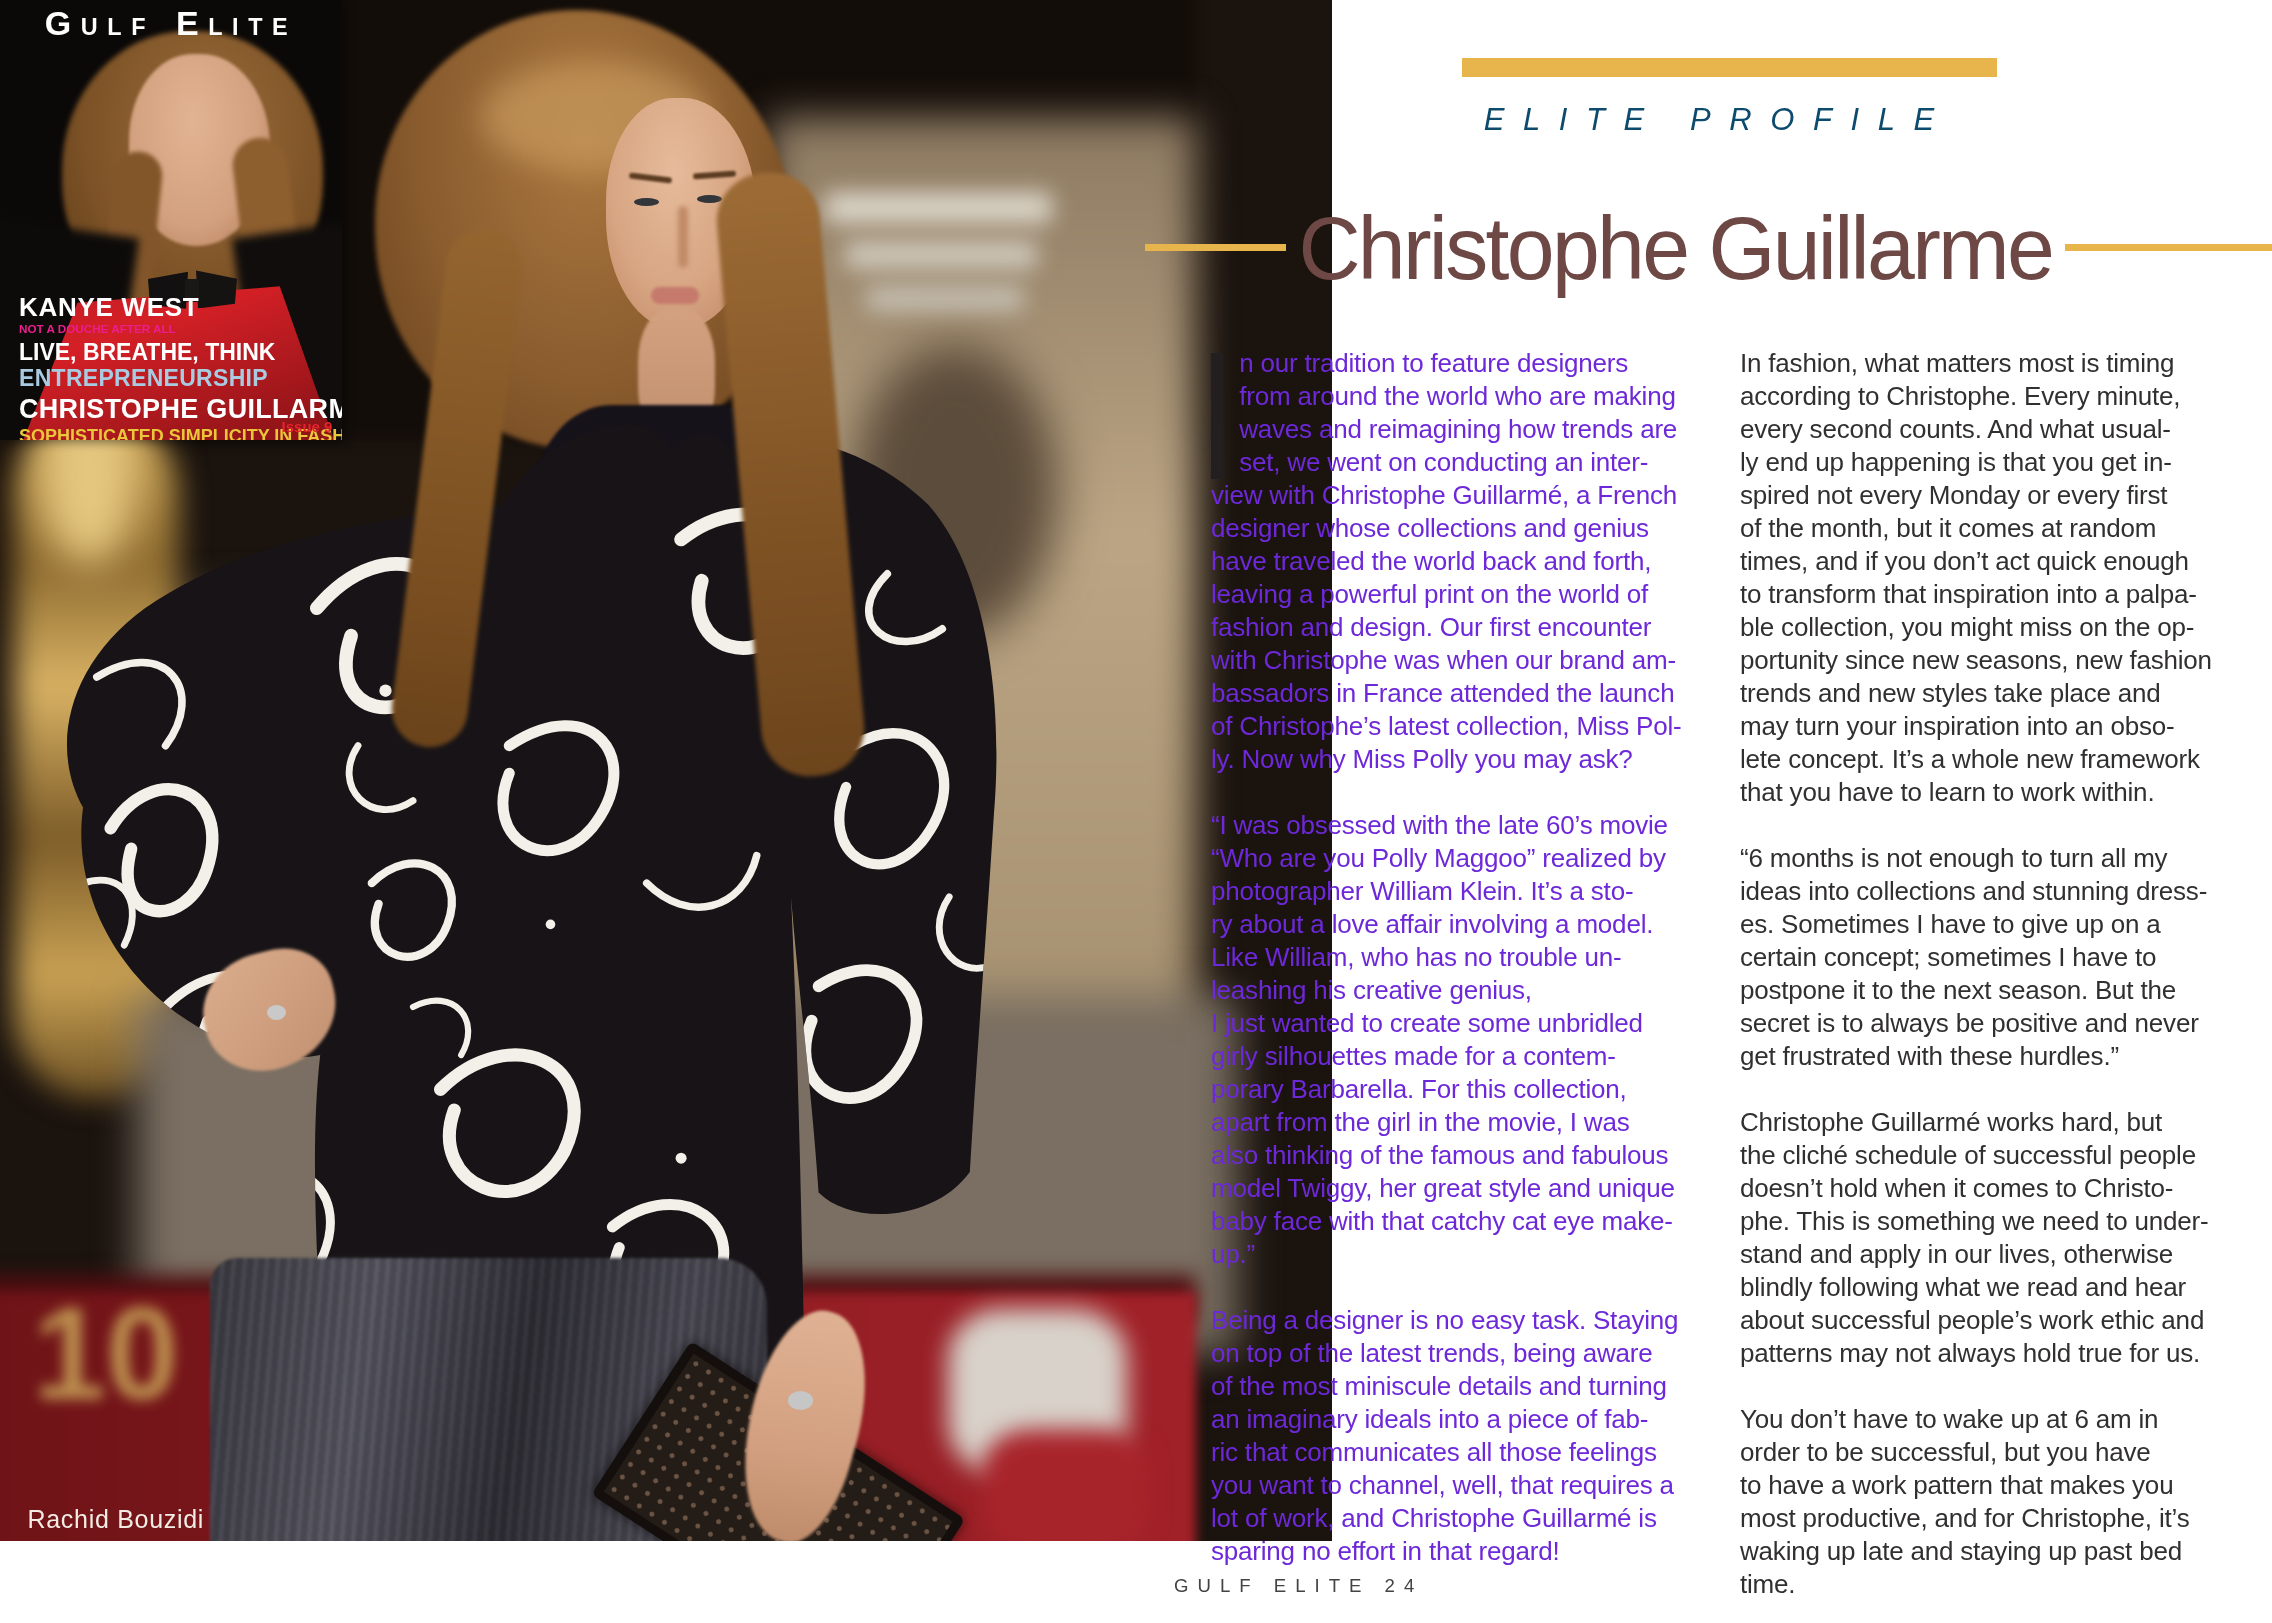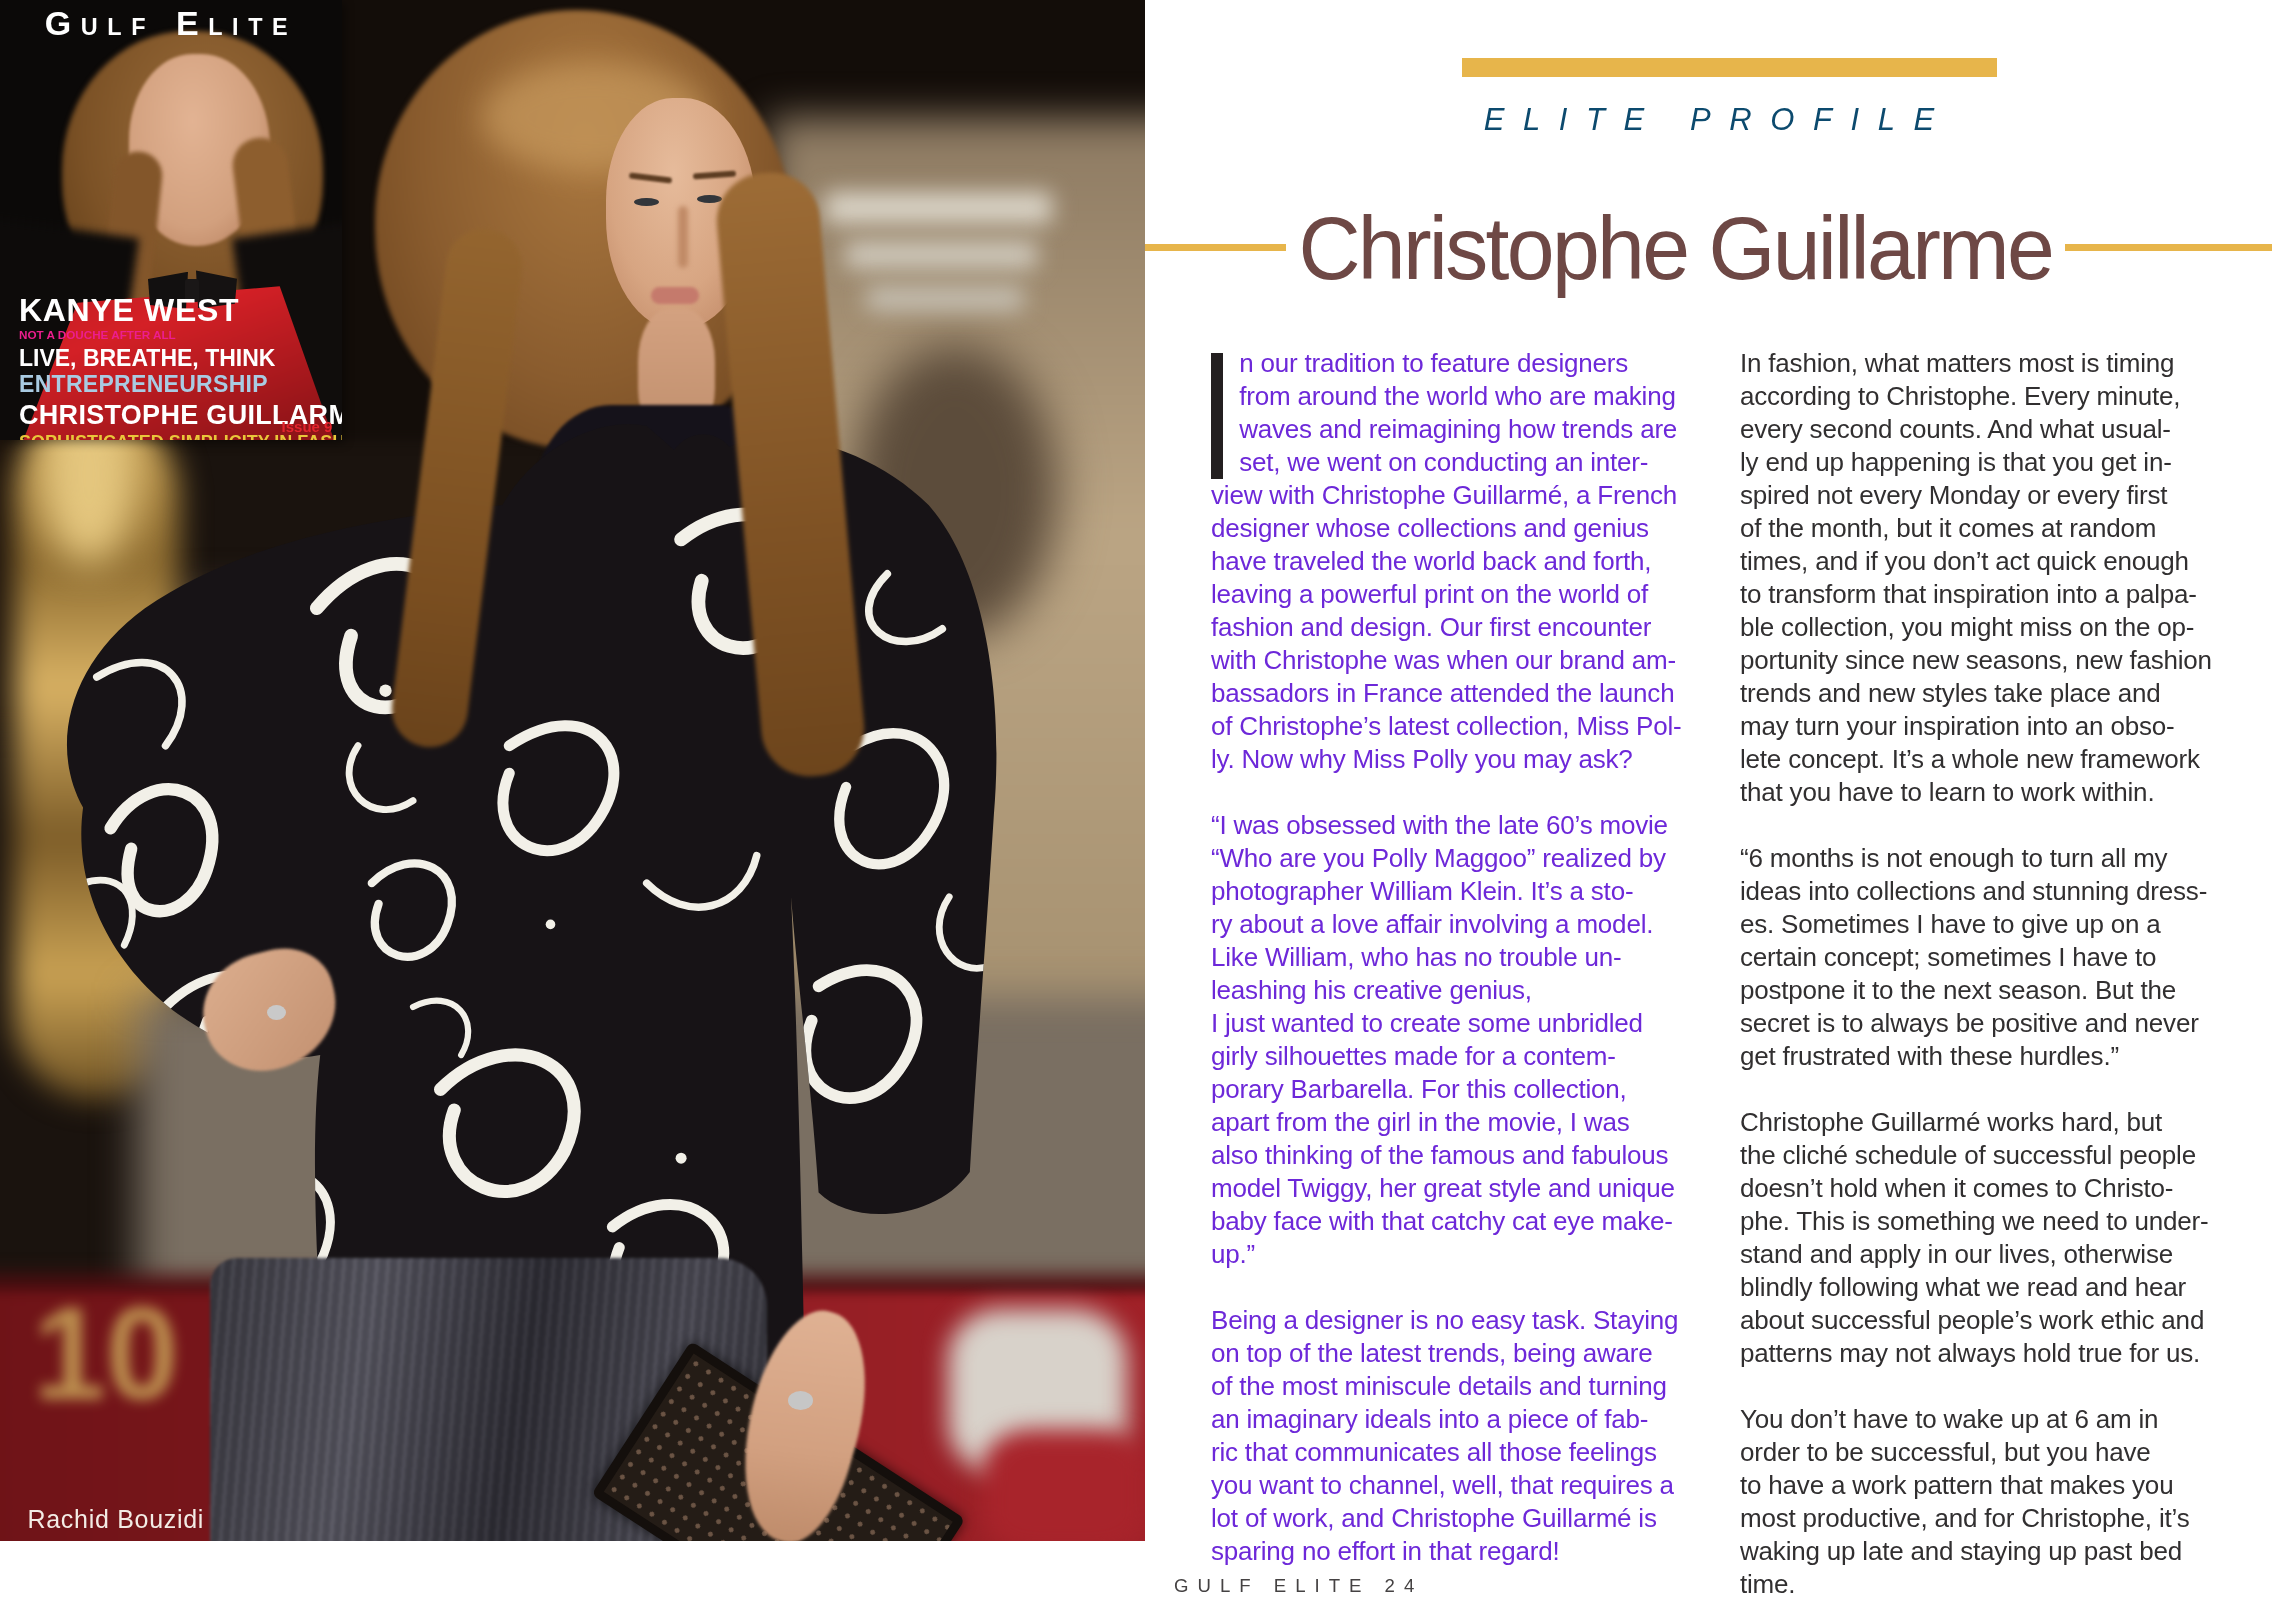--- a/index.html
+++ b/index.html
@@ -1,21 +1,21 @@
 <!DOCTYPE html>
 <html style="font-size:11px"><head>
 <meta charset="utf-8">
 <style>
   html,body{margin:0;padding:0;background:#ffffff;}
   body{width:2273px;height:1623px;position:relative;overflow:hidden;
        font-family:"Liberation Sans","DejaVu Sans",sans-serif;}
   .abs{position:absolute;}
 
   
-  .photo{left:0;top:0;width:1145px;height:1541px;overflow:hidden;background:#1a130e;}
+  .photo{left:0;top:0;width:1332px;height:1541px;overflow:hidden;background:#1a130e;}
   .ph-topdark{left:-41px;top:-41px;width:1237px;height:481px;background:#130d09;border-radius:0;filter:blur(6.9px);}
   .ph-leftcol{left:-27.5px;top:-27.5px;width:151px;height:756px;background:#1b120b;filter:blur(12.4px);}
   .ph-statue{left:13.7px;top:412px;width:165px;height:687px;filter:blur(15px);border-radius:82px;
      background:linear-gradient(180deg,#c79f52 0%,#8e6c30 22%,#d9b264 40%,#7c5c28 62%,#caa254 82%,#6e5224 100%);}
   .ph-statue2{left:41px;top:385px;width:96px;height:179px;background:#e4c67e;filter:blur(19px);border-radius:50%;}
   .ph-poster-tan{left:770px;top:117px;width:426px;height:928px;background:linear-gradient(180deg,#8d7a62,#bba584 45%,#a5906f);filter:blur(19px);}
   .ph-poster-face{left:852px;top:344px;width:206px;height:295px;background:#5c4c3b;filter:blur(23.4px);border-radius:50%;}
   .ph-sign-white-r1{left:825px;top:192px;width:227px;height:32px;background:#d9d3c6;filter:blur(11px);border-radius:6.9px;}
   .ph-sign-white-r2{left:845px;top:241px;width:192px;height:27.5px;background:#cfc9bc;filter:blur(11px);border-radius:6.9px;}
   .ph-sign-white-r3{left:866px;top:286px;width:158px;height:25px;background:#c5bfb2;filter:blur(11px);border-radius:6.9px;}
@@ -83,21 +83,21 @@
   .cv-jacket-r{position:absolute;left:247px;top:227px;width:151px;height:227px;background:#100d0c;filter:blur(4.1px);transform:rotate(-8deg);}
   .cv-bow{position:absolute;left:148px;top:269px;width:89px;height:43px;filter:blur(0.7px);}
   .cv-bow .w1{position:absolute;left:0;top:2.7px;width:40px;height:37px;background:#121010;clip-path:polygon(0 20%,100% 0,95% 100%,5% 90%);}
   .cv-bow .w2{position:absolute;right:0;top:1.4px;width:41px;height:38px;background:#151212;clip-path:polygon(0 0,100% 22%,95% 88%,5% 100%);}
   .cv-bow .k{position:absolute;left:37px;top:9.6px;width:13.7px;height:23.4px;background:#1a1717;border-radius:2.7px;}
   .masthead{position:absolute;left:0;top:4.1px;width:100%;text-align:center;color:#ffffff;letter-spacing:9.6px;white-space:nowrap;}
   .mast-word{display:inline-block;font-size:23.4px;font-weight:600;text-transform:uppercase;margin:0 4.1px;}
   .mast-word::first-letter{font-size:34px;}
   .coverlines{position:absolute;left:19px;top:294px;line-height:1.0;}
   .cl{margin:0 0 2.7px 0;white-space:nowrap;font-weight:700;}
-  .cl-0{font-size:32px;letter-spacing:0.7px;}
+  .cl-0{font-size:26px;letter-spacing:0.7px;}
   .cl-1{font-size:11.7px;margin-top:1.4px;margin-bottom:6.2px;}
   .cl-2{font-size:23px;font-weight:600;margin-bottom:3.4px;}
   .cl-3{font-size:23px;letter-spacing:0.3px;margin-bottom:6.2px;}
   .cl-4{font-size:27px;font-weight:800;letter-spacing:0.3px;margin-bottom:4.1px;}
   .cl-5{font-size:18px;}
   .issue{position:absolute;right:9.6px;top:418px;font-size:15px;font-weight:700;}
 
   
   .gold-bar{left:1462px;top:58px;width:535px;height:18.6px;}
   .kicker{left:1145px;top:102px;width:1128px;text-align:center;font-size:31px;font-style:italic;

